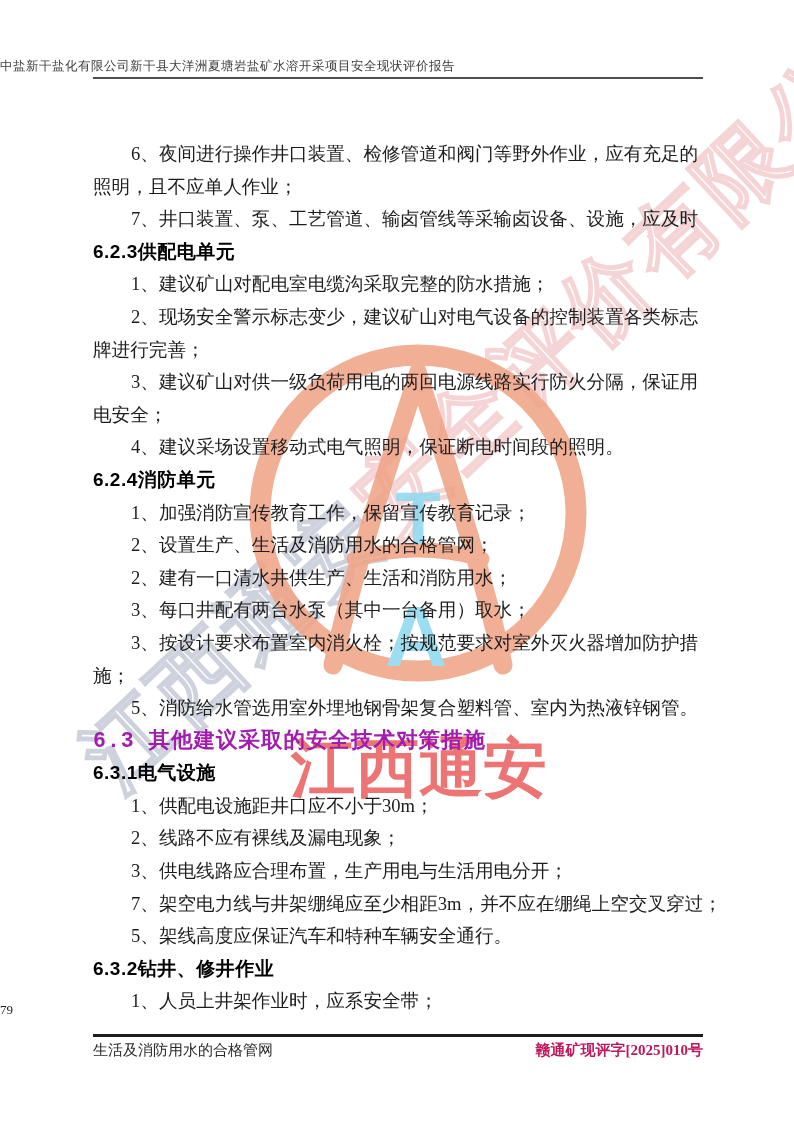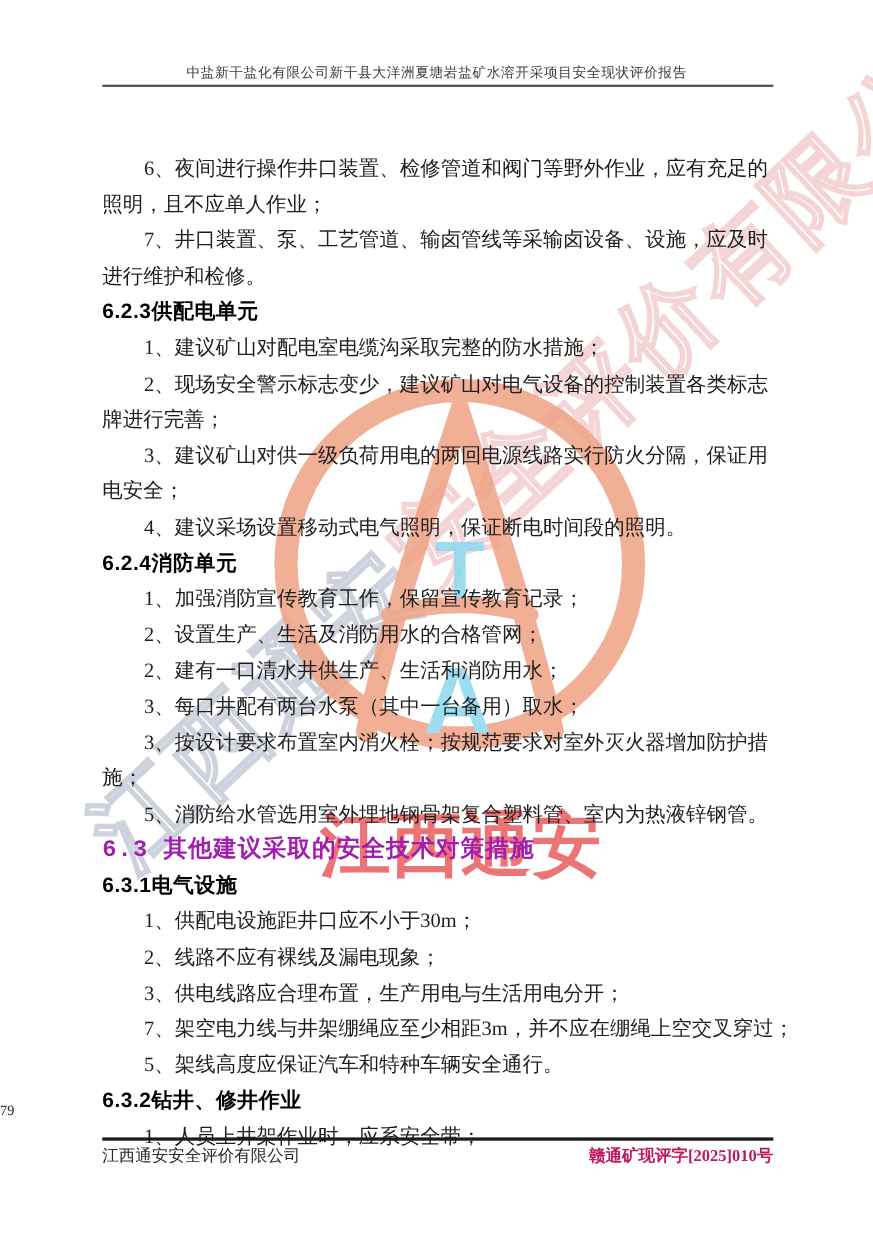--- a/index.html
+++ b/index.html
@@ -3,21 +3,21 @@
 <meta charset="utf-8">
 <style>
   html,body{margin:0;padding:0;background:#e8e8e8;}
   .page{
     position:relative;width:794px;height:1122px;margin:0 auto;
     background:#ffffff;overflow:hidden;
     font-family:"Liberation Serif",serif;color:#1d1d1d;
   }
   
   .header-title{
-    position:absolute;top:58px;left:0;right:0;text-align:center;
+    position:absolute;top:58px;left:0;right:0;text-align:left;
     font-size:12.5px;letter-spacing:.5px;color:#3c3c3c;white-space:nowrap;
   }
   .header-rule{position:absolute;top:77px;left:93px;width:610px;border-top:2px solid #4d4d4d;}
   
   .content{position:absolute;left:93px;top:96px;width:616px;z-index:2;margin-top:42px;}
   .line{
     font-size:18.6px;line-height:32.6px;white-space:nowrap;
     font-family:"Liberation Serif",serif;color:#1d1d1d;
   }
   .line.indent{text-indent:38px;}
@@ -70,21 +70,20 @@
     <div class="stamp">江西通安</div>
   </div>
 
   <div class="header-title">中盐新干盐化有限公司新干县大洋洲夏塘岩盐矿水溶开采项目安全现状评价报告</div>
   <div class="header-rule"></div>
 
   <div class="content">
       <div class="line body indent">6、夜间进行操作井口装置、检修管道和阀门等野外作业，应有充足的</div>
       <div class="line body">照明，且不应单人作业；</div>
       <div class="line body indent">7、井口装置、泵、工艺管道、输卤管线等采输卤设备、设施，应及时</div>
-      <div class="line body">进行维护和检修。</div>
       <div class="line h3">6.2.3供配电单元</div>
       <div class="line body indent">1、建议矿山对配电室电缆沟采取完整的防水措施；</div>
       <div class="line body indent">2、现场安全警示标志变少，建议矿山对电气设备的控制装置各类标志</div>
       <div class="line body">牌进行完善；</div>
       <div class="line body indent">3、建议矿山对供一级负荷用电的两回电源线路实行防火分隔，保证用</div>
       <div class="line body">电安全；</div>
       <div class="line body indent">4、建议采场设置移动式电气照明，保证断电时间段的照明。</div>
       <div class="line h3">6.2.4消防单元</div>
       <div class="line body indent">1、加强消防宣传教育工作，保留宣传教育记录；</div>
       <div class="line body indent">2、设置生产、生活及消防用水的合格管网；</div>
@@ -101,17 +100,17 @@
       <div class="line body indent">7、架空电力线与井架绷绳应至少相距3m，并不应在绷绳上空交叉穿过；</div>
       <div class="line body indent">5、架线高度应保证汽车和特种车辆安全通行。</div>
       <div class="line h3">6.3.2钻井、修井作业</div>
       <div class="line body indent">1、人员上井架作业时，应系安全带；</div>
     </div>
 
   <div class="page-number">79</div>
 
   <div class="footer-rule"></div>
   <div class="footer">
-    <span class="footer-company">江西通安安全评价有限公司</span>
+    <span class="footer-company">生活及消防用水的合格管网</span>
     <span class="footer-docnum">赣通矿现评字[2025]010号</span>
   </div>
 
 </div>
 
 </body></html>

